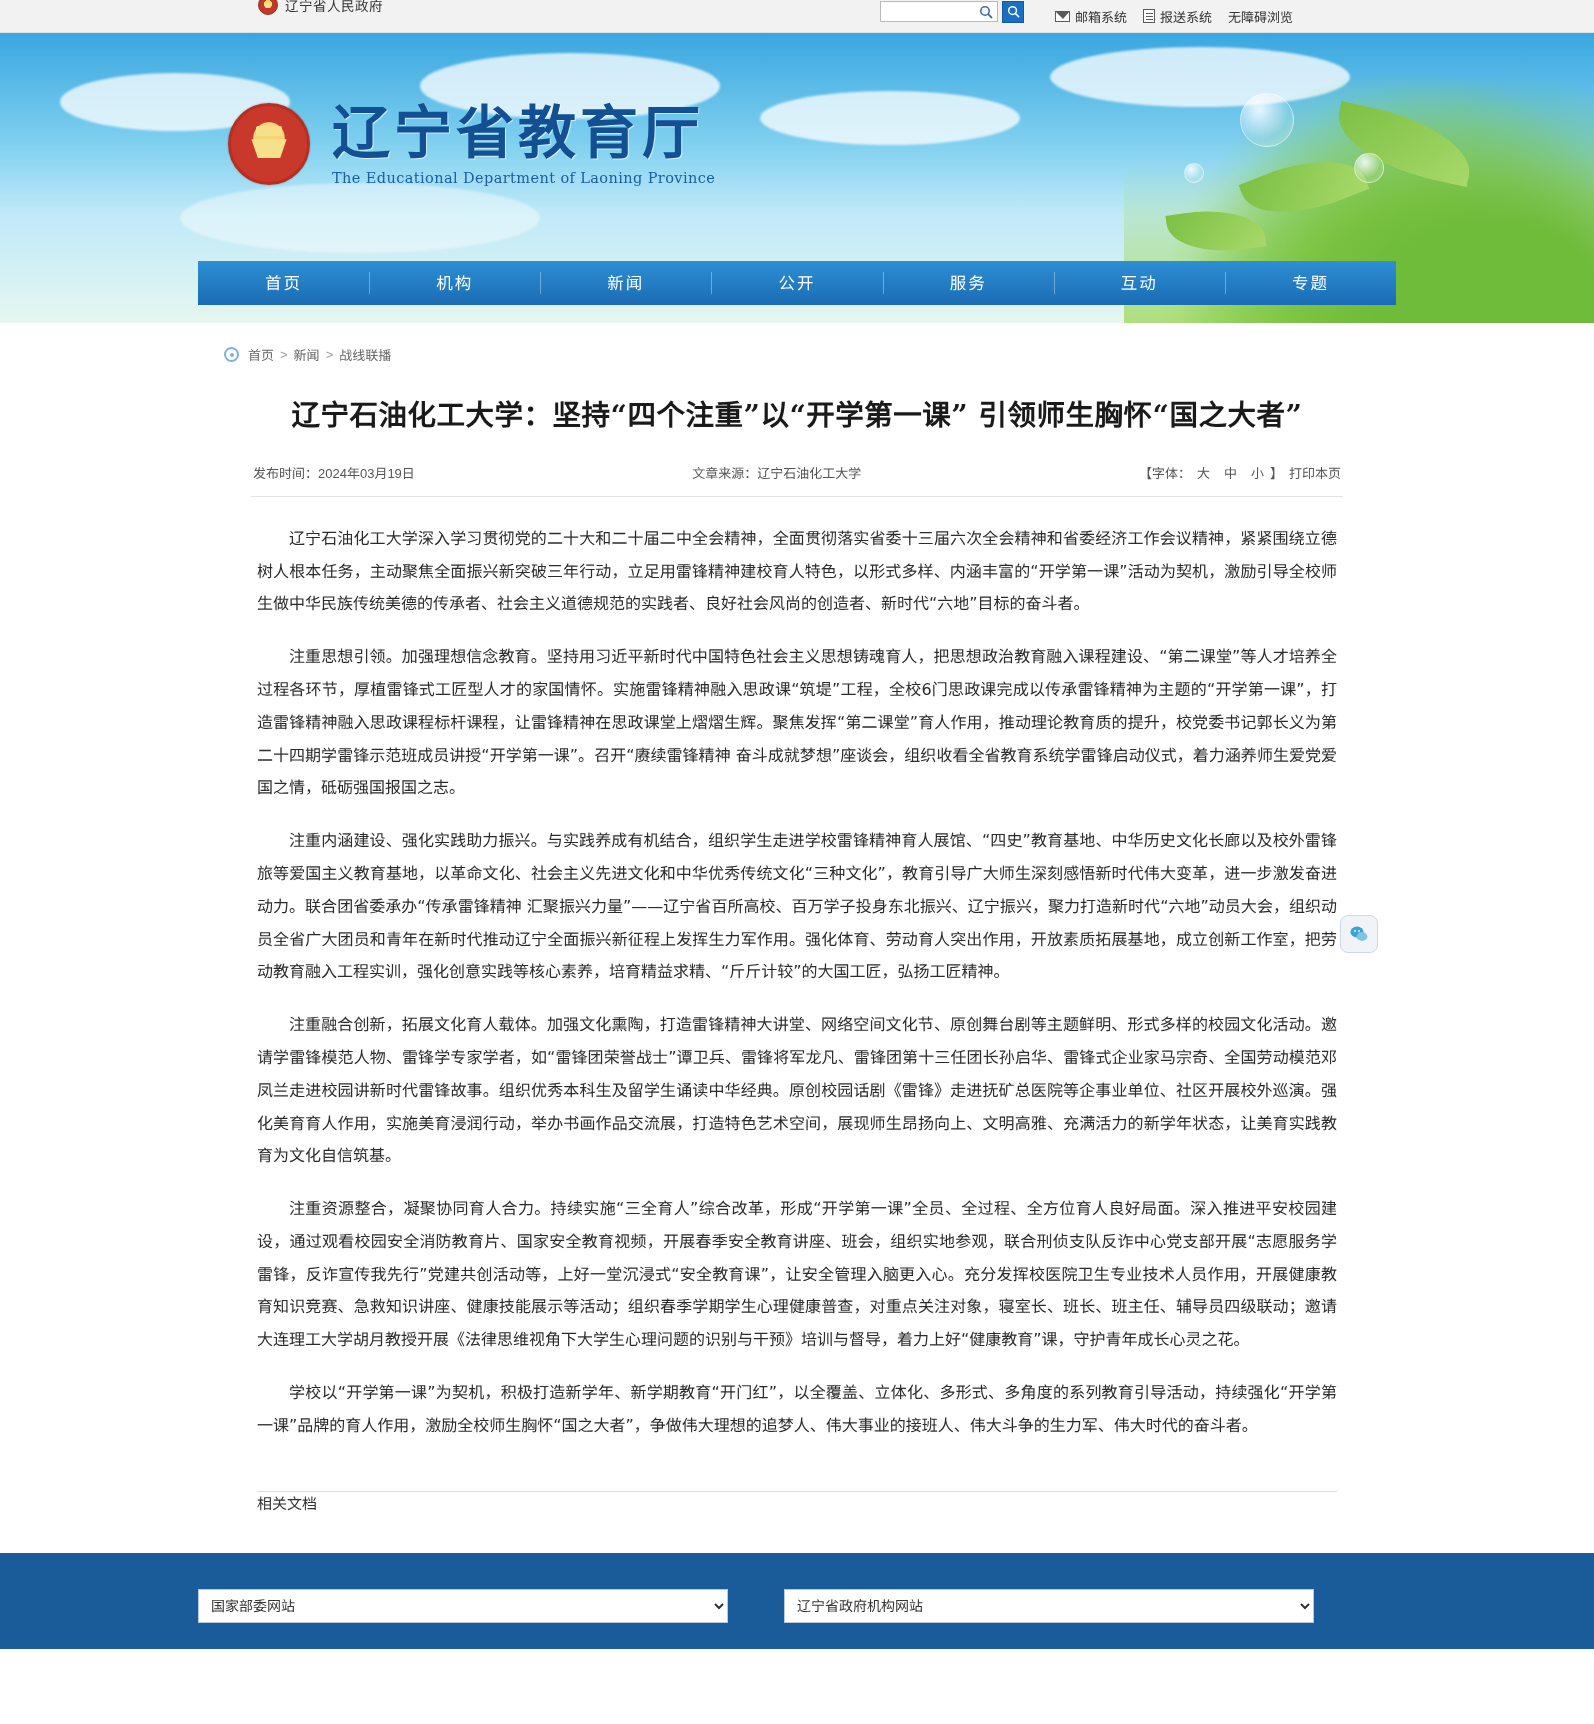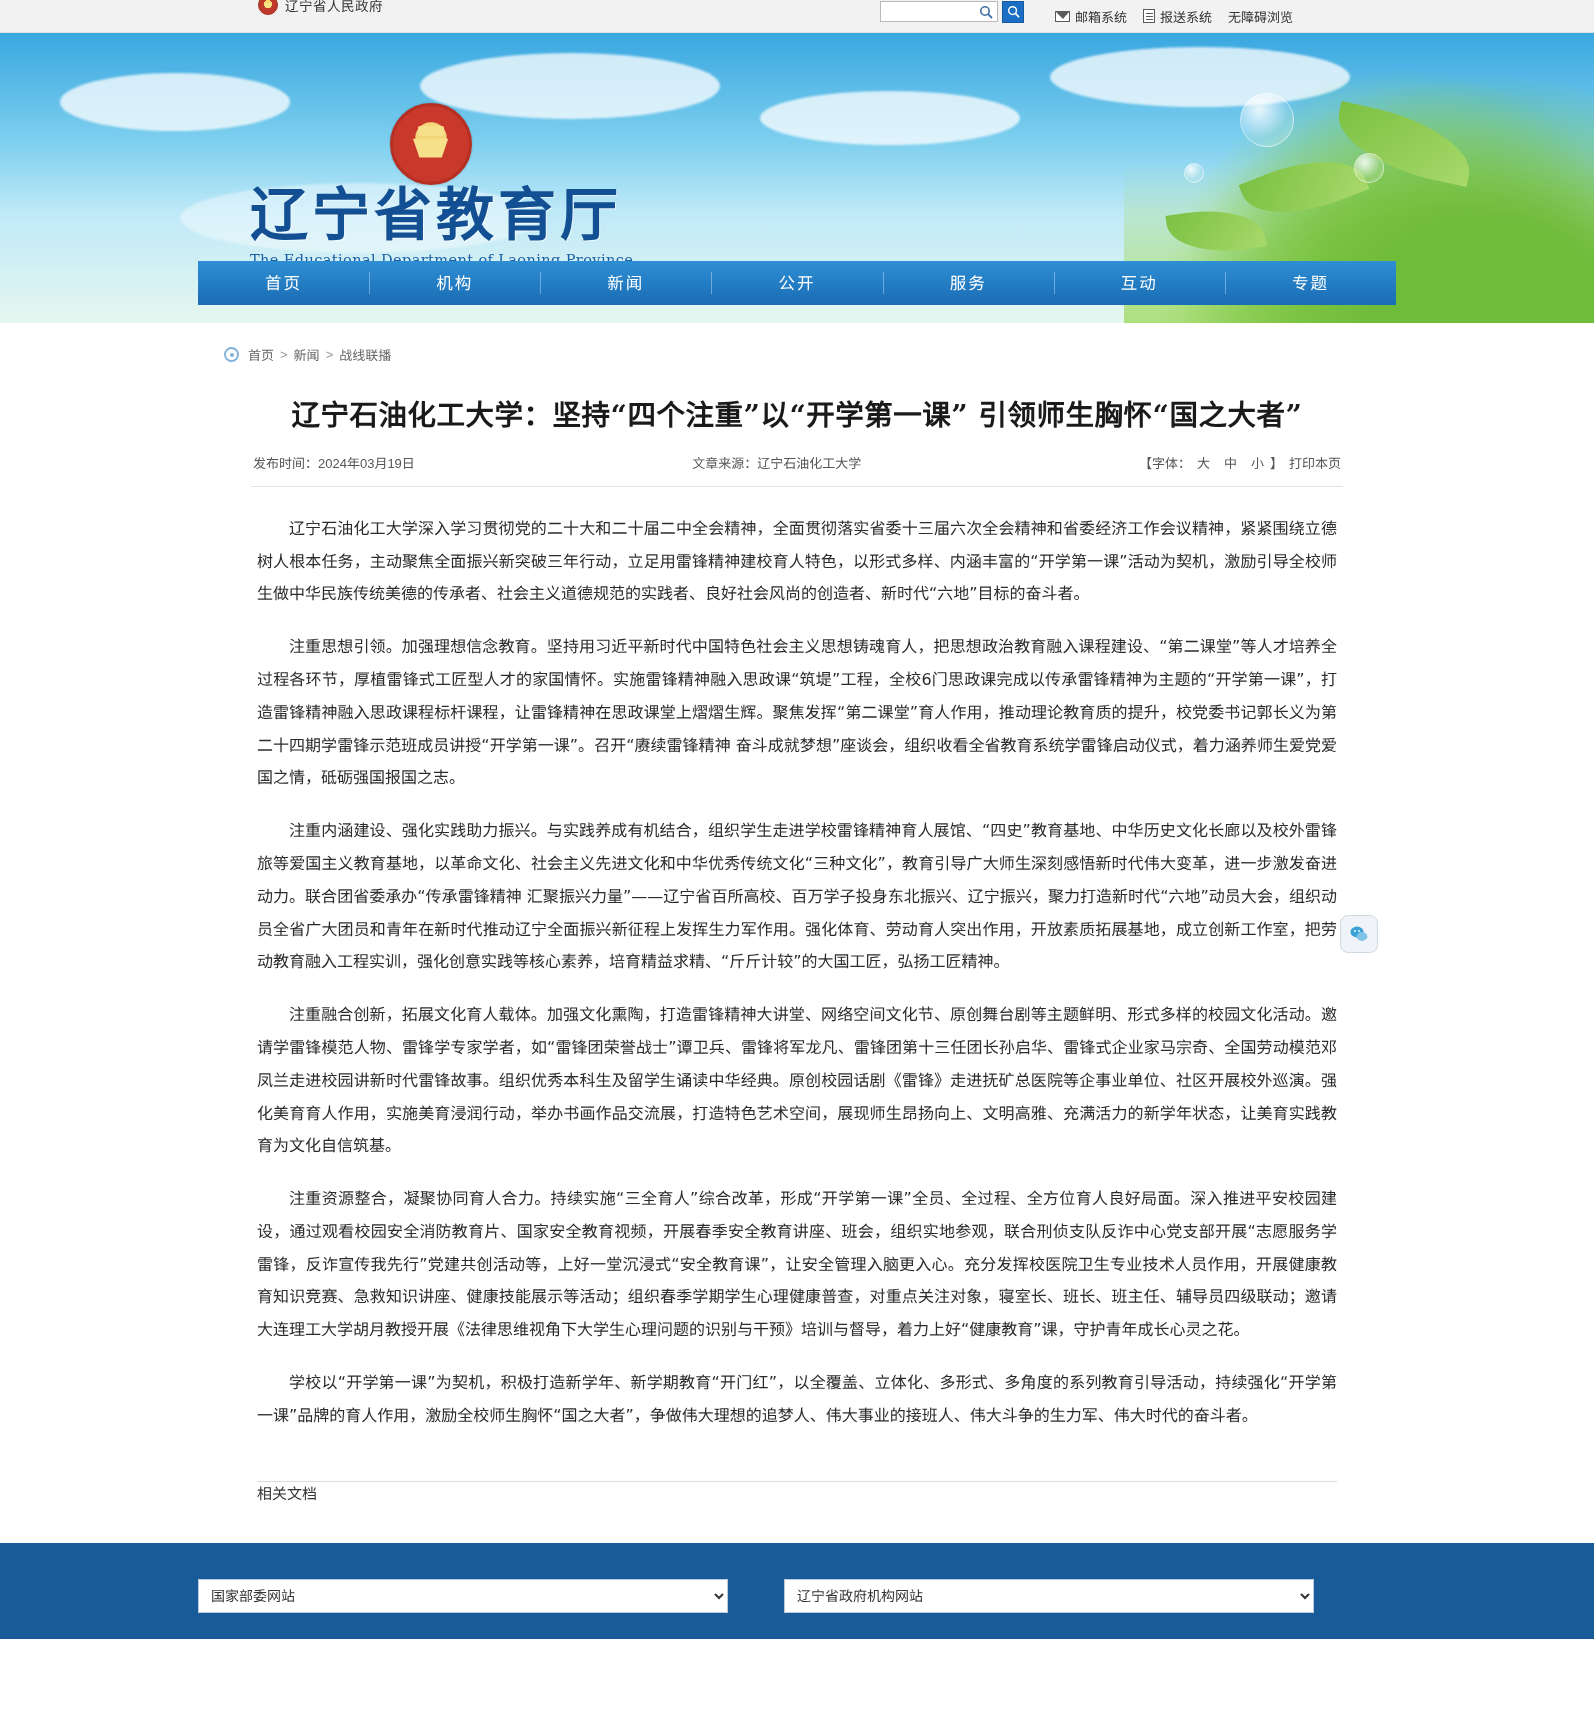--- a/index.html
+++ b/index.html
@@ -120,21 +120,21 @@
     background: linear-gradient(135deg,#7bc043,#a8d96a);
     border-radius: 0 80% 0 80%;
   }
   .bubble {
     position: absolute; border-radius: 50%;
     background: radial-gradient(circle at 35% 30%, rgba(255,255,255,.85), rgba(255,255,255,.12) 60%, rgba(255,255,255,.3));
     border: 1px solid rgba(255,255,255,.5);
   }
   .header-logo {
     position: absolute; left: 228px; top: 70px;
-    display: flex; align-items: center; flex-direction: column;
+    display: flex; align-items: center;
   }
   .emblem-big {
     width: 82px; height: 82px; border-radius: 50%;
     background: radial-gradient(circle at 50% 42%, #f3d67a 0 26%, #c9392b 28% 100%);
     border: 3px solid #b52f22;
     position: relative;
     box-shadow: 0 0 2px rgba(0,0,0,.3);
   }
   .emblem-big::before {
     content: ""; position: absolute; left: 50%; top: 52%;
@@ -237,21 +237,21 @@
   .art-subtitle {
     text-align: center;
     font-family: "DejaVu Serif", serif;
     font-size: 18px;
     font-weight: bold;
     color: #222;
     margin-top: 20px;
     letter-spacing: .5px;
   }
   .art-meta {
-    margin-top: 16px;
+    margin-top: 26px;
     display: flex;
     align-items: center;
     font-size: 13px;
     color: #555;
     padding: 0 10px;
   }
   .art-meta .m-left { flex: 0 0 auto; }
   .art-meta .m-center { flex: 1; text-align: center; }
   .art-meta .m-right { flex: 0 0 auto; display: flex; align-items: center; gap: 6px; }
   .art-meta .m-right .fs { cursor: pointer; }

